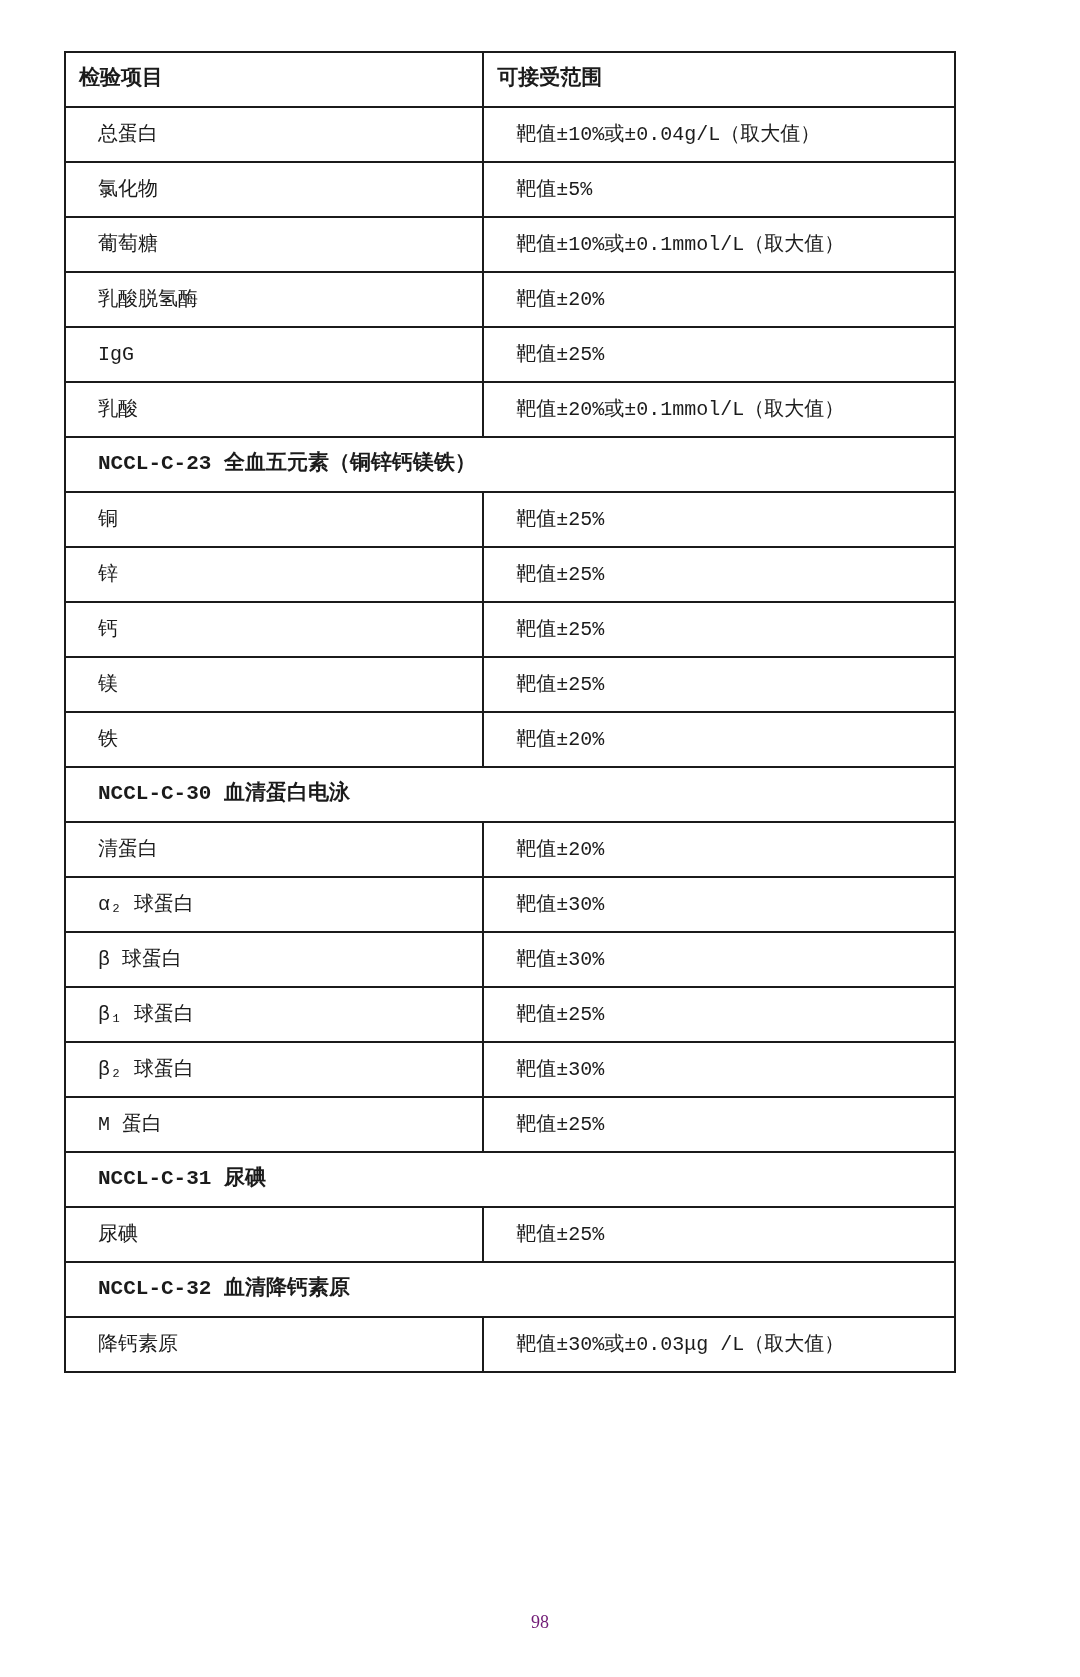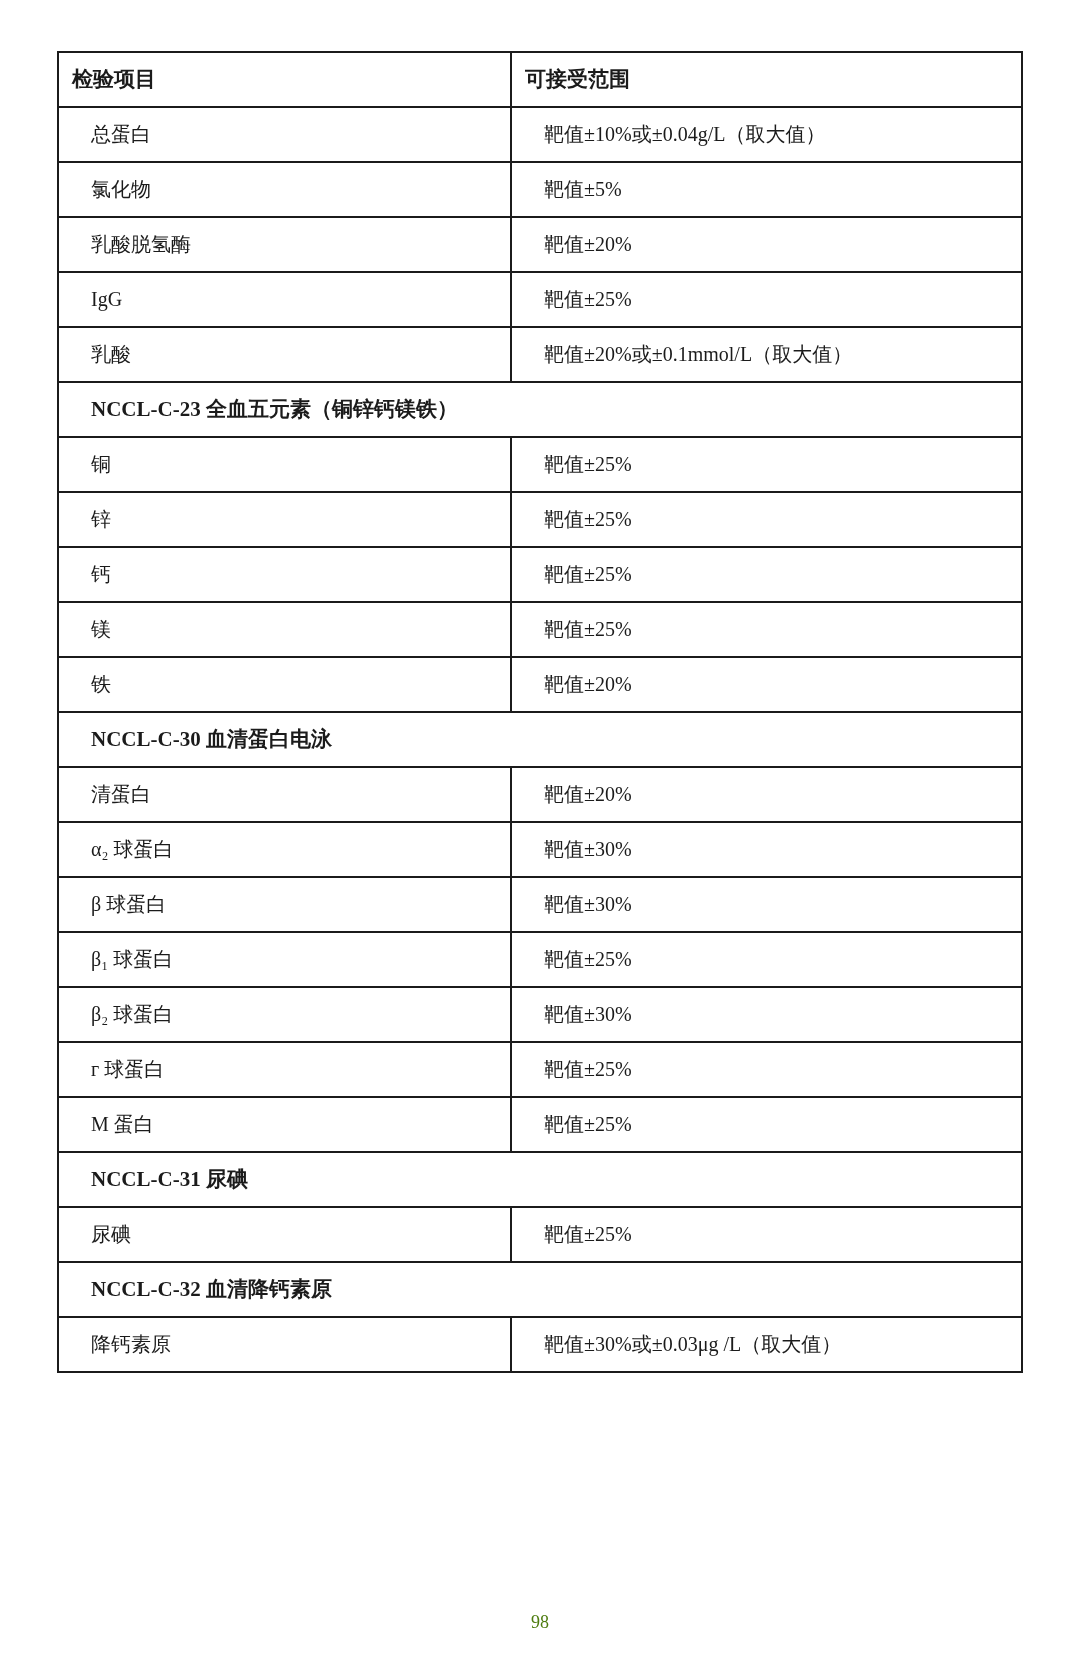--- a/index.html
+++ b/index.html
@@ -9,25 +9,26 @@
   }
   body {
     width: 1080px;
     height: 1677px;
     position: relative;
     font-family: "Liberation Serif", "DejaVu Serif", serif;
     color: #1b1b1b;
   }
   .qc-table {
     position: absolute;
-    left: 57px;
+    left: 64px;
     top: 51px;
-    width: 966px;
+    width: 892px;
     border-collapse: collapse;
     table-layout: fixed;
+    font-family: Liberation Mono, monospace;
   }
   .qc-table col.col-item  { width: 47%; }
   .qc-table col.col-range { width: 53%; }
   .qc-table th,
   .qc-table td {
     border: 2px solid #1b1b1b;
     padding: 0 6px 0 13px;
     vertical-align: middle;
     font-size: 20px;
     line-height: 1.25;
@@ -49,21 +50,21 @@
     font-weight: bold;
     font-size: 21px;
   }
   .page-footer {
     position: absolute;
     left: 0;
     top: 1612px;
     width: 1080px;
     text-align: center;
     font-size: 18px;
-    color: #4d7c0f;
+    color: #701a75;
   }
 </style>
 </head>
 <body>
 
 <table class="qc-table">
   <colgroup>
     <col class="col-item">
     <col class="col-range">
   </colgroup>
@@ -74,20 +75,24 @@
     </tr>
   </thead>
   <tbody id="table-body">
       <tr>
         <td>总蛋白</td>
         <td>靶值±10%或±0.04g/L（取大值）</td>
       </tr>
       <tr>
         <td>氯化物</td>
         <td>靶值±5%</td>
+      </tr>
+      <tr>
+        <td>葡萄糖</td>
+        <td>靶值±10%或±0.1mmol/L（取大值）</td>
       </tr>
       <tr>
         <td>乳酸脱氢酶</td>
         <td>靶值±20%</td>
       </tr>
       <tr>
         <td>IgG</td>
         <td>靶值±25%</td>
       </tr>
       <tr>
@@ -134,24 +139,20 @@
       </tr>
       <tr>
         <td>β₁ 球蛋白</td>
         <td>靶值±25%</td>
       </tr>
       <tr>
         <td>β₂ 球蛋白</td>
         <td>靶值±30%</td>
       </tr>
       <tr>
-        <td>г 球蛋白</td>
-        <td>靶值±25%</td>
-      </tr>
-      <tr>
         <td>M 蛋白</td>
         <td>靶值±25%</td>
       </tr>
       <tr>
         <td colspan="2" class="section-cell">NCCL-C-31 尿碘</td>
       </tr>
       <tr>
         <td>尿碘</td>
         <td>靶值±25%</td>
       </tr>

